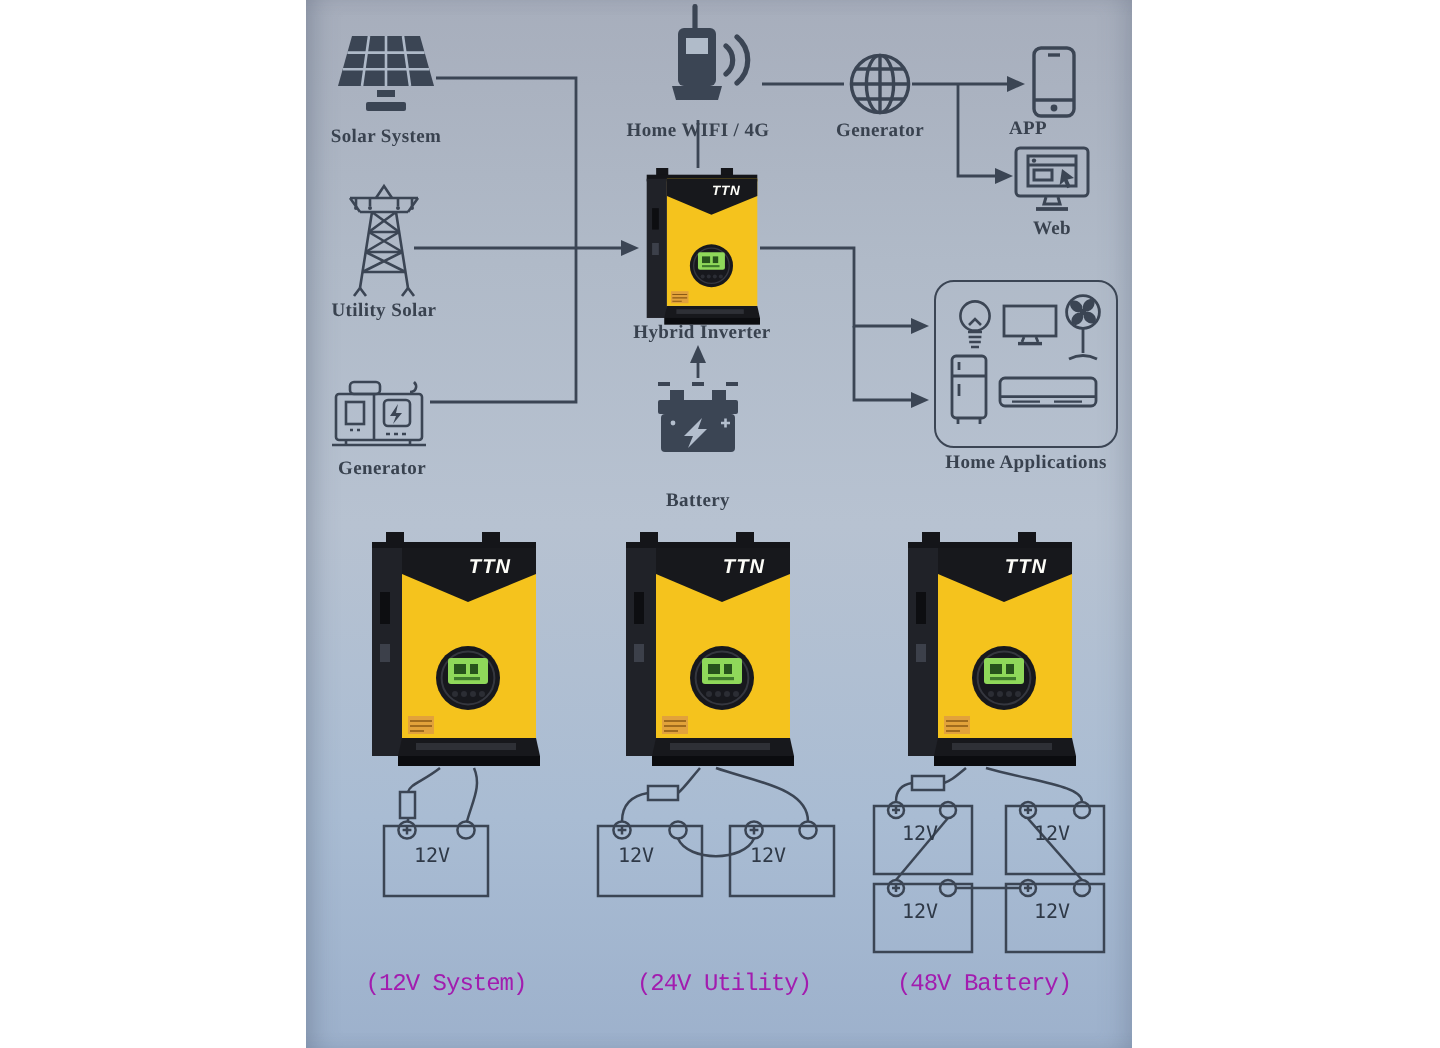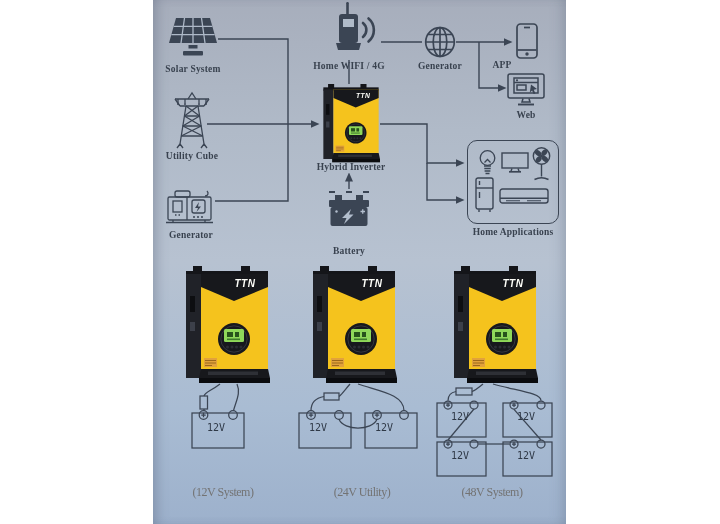--- a/index.html
+++ b/index.html
@@ -14,22 +14,22 @@
     box-shadow:inset 10px 0 14px -8px rgba(80,92,114,.45), inset -10px 0 14px -8px rgba(80,92,114,.35);
   }
   .abs{position:absolute;}
   .node-label{
     position:absolute;text-align:center;
     font-family:"Liberation Serif", serif;font-weight:bold;
     font-size:9.5px;letter-spacing:.2px;color:#39424f;line-height:11px;
   }
   .sys-label{
     position:absolute;text-align:center;
-    font-family:Liberation Serif, serif;
-    font-size:12px;color:#737373;letter-spacing:-0.5px;
+    font-family:Liberation Mono, monospace;
+    font-size:12px;color:#a21caf;letter-spacing:-0.5px;
   }
   .home-box{
     position:absolute;left:467px;top:140px;width:92px;height:84px;
     border:1.6px solid #3b4554;border-radius:10px;box-sizing:border-box;
   }
   .overlay{position:absolute;left:0;top:0;pointer-events:none;}
   svg{display:block;}
   .inv{position:absolute;}
 </style>
 </head>
@@ -377,25 +377,25 @@
   <circle cx="57" cy="81" r="1.5" fill="#2b2d34"></circle>
   <rect x="20" y="92" width="13" height="9" fill="#e2a23b"></rect>
   <path d="M21,94.5 H32 M21,97 H32 M21,99.5 H28" stroke="#8a5a14" stroke-width="0.8"></path>
   <polygon points="17,103 84,103 86,112 15,112" fill="#17181c"></polygon>
   <rect x="24" y="105.5" width="50" height="3.5" fill="#2e3036"></rect>
   <rect x="15" y="112" width="71" height="5" fill="#0b0c0f"></rect>
 </svg>
   </div>
 
 <div class="node-label" style="left:143px;top:64px;width:100px">Solar System</div>
-<div class="node-label" style="left:142px;top:151px;width:100px">Utility Cube</div>
+<div class="node-label" style="left:142px;top:151px;width:100px">Utility Solar</div>
 <div class="node-label" style="left:141px;top:230px;width:100px">Generator</div>
 <div class="node-label" style="left:289px;top:61px;width:120px">Home WIFI / 4G</div>
 <div class="node-label" style="left:390px;top:61px;width:100px">Generator</div>
-<div class="node-label" style="left:462px;top:60px;width:80px">APP</div>
+<div class="node-label" style="left:474px;top:60px;width:80px">APP</div>
 <div class="node-label" style="left:486px;top:110px;width:80px">Web</div>
 <div class="node-label" style="left:291px;top:162px;width:120px">Hybrid Inverter</div>
 <div class="node-label" style="left:299px;top:246px;width:100px">Battery</div>
 <div class="node-label" style="left:453px;top:227px;width:120px">Home Applications</div>
 
 <div class="sys-label" style="left:163px;top:485px;width:120px">(12V System)</div>
 <div class="sys-label" style="left:302px;top:485px;width:120px">(24V Utility)</div>
-<div class="sys-label" style="left:432px;top:485px;width:120px">(48V System)</div>
+<div class="sys-label" style="left:432px;top:485px;width:120px">(48V Battery)</div>
 
 </body></html>

